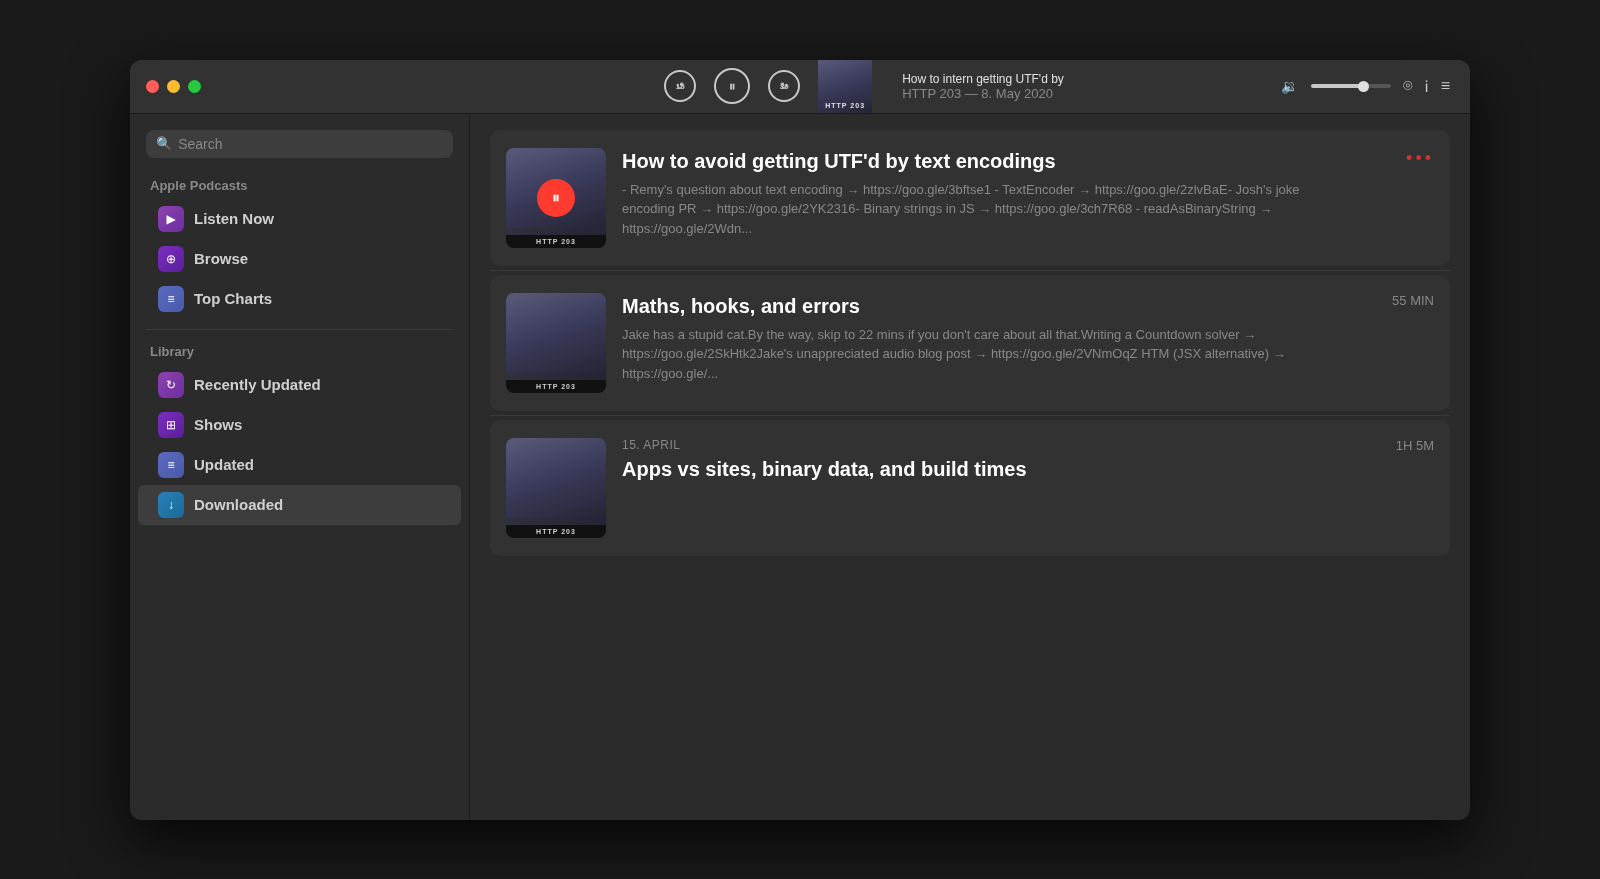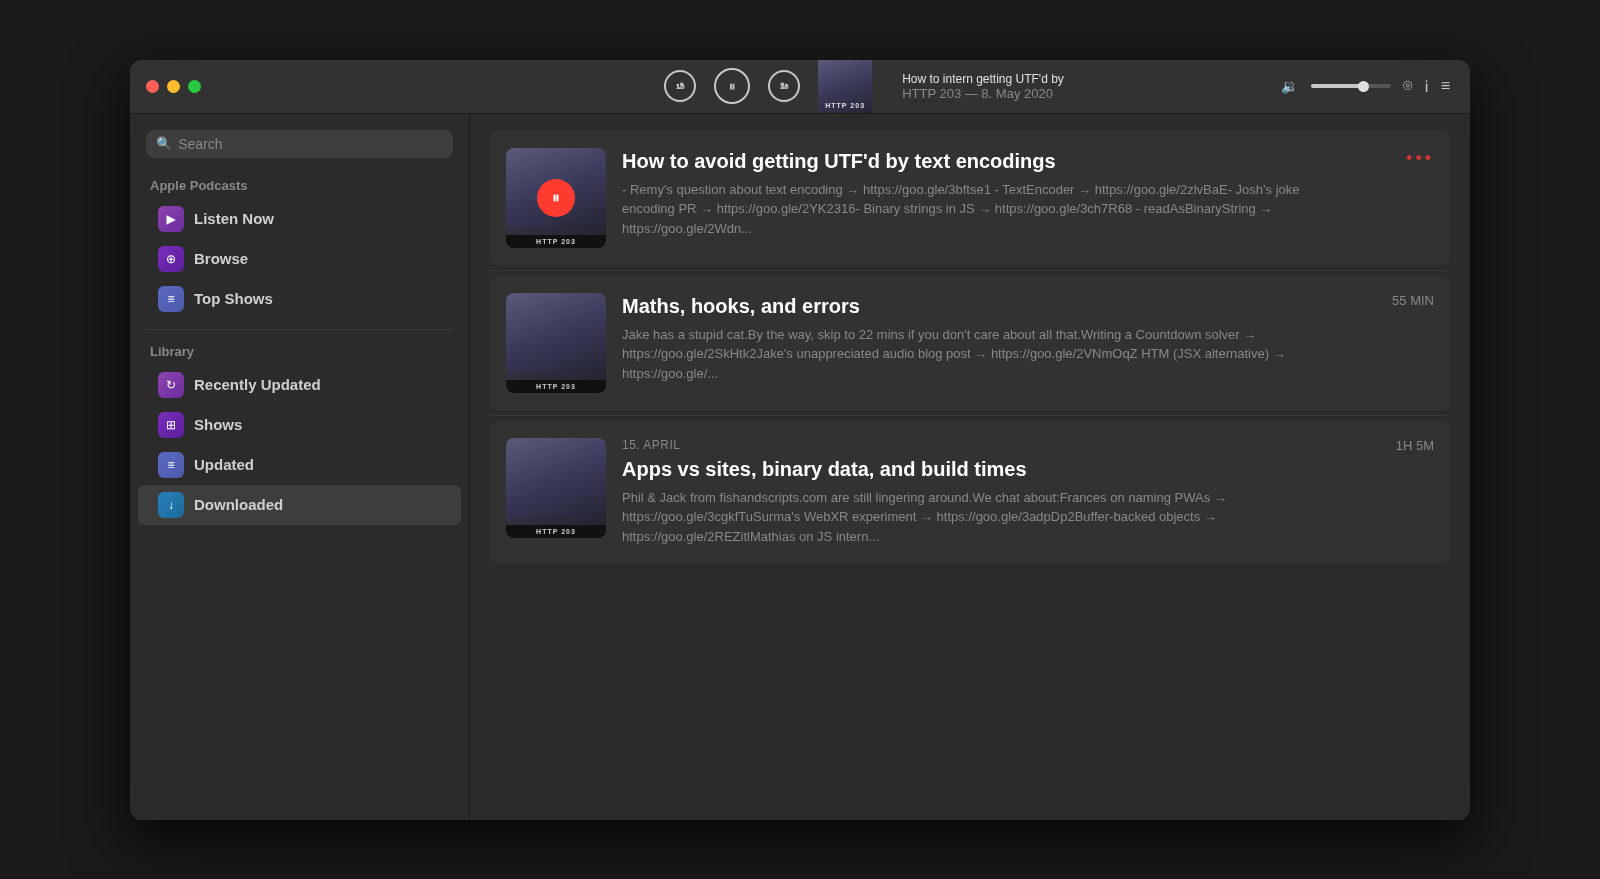--- a/index.html
+++ b/index.html
@@ -542,21 +542,21 @@
         <div class="sidebar-item-icon icon-purple-dark">
           <span style="color:#fff;font-size:12px;">⊕</span>
         </div>
         <span class="sidebar-item-label">Browse</span>
       </div>
 
       <div class="sidebar-item">
         <div class="sidebar-item-icon icon-indigo">
           <span style="color:#fff;font-size:12px;">≡</span>
         </div>
-        <span class="sidebar-item-label">Top Shows</span>
+        <span class="sidebar-item-label">Top Charts</span>
       </div>
 
       <div class="sidebar-divider"></div>
 
       <div class="sidebar-section-label">Library</div>
 
       <div class="sidebar-item">
         <div class="sidebar-item-icon icon-purple">
           <span style="color:#fff;font-size:12px;">↻</span>
         </div>
@@ -631,21 +631,20 @@
           <div class="episode-thumb-inner">
             <div class="ep-thumb-people"></div>
             <div class="ep-thumb-label">HTTP 203</div>
           </div>
         </div>
         <div class="episode-meta">
           <div class="episode-date-row">
             <span class="episode-date">15. APRIL</span>
           </div>
           <div class="episode-title">Apps vs sites, binary data, and build times</div>
-          <div class="episode-desc">Phil &amp; Jack from fishandscripts.com are still lingering around.We chat about:Frances on naming PWAs → https://goo.gle/3cgkfTuSurma's WebXR experiment → https://goo.gle/3adpDp2Buffer-backed objects → https://goo.gle/2REZitlMathias on JS intern...</div>
         </div>
         <div class="episode-actions">
           <span class="episode-duration">1H 5M</span>
         </div>
       </div>
 
     </div>
   </div>
 </div>
 

